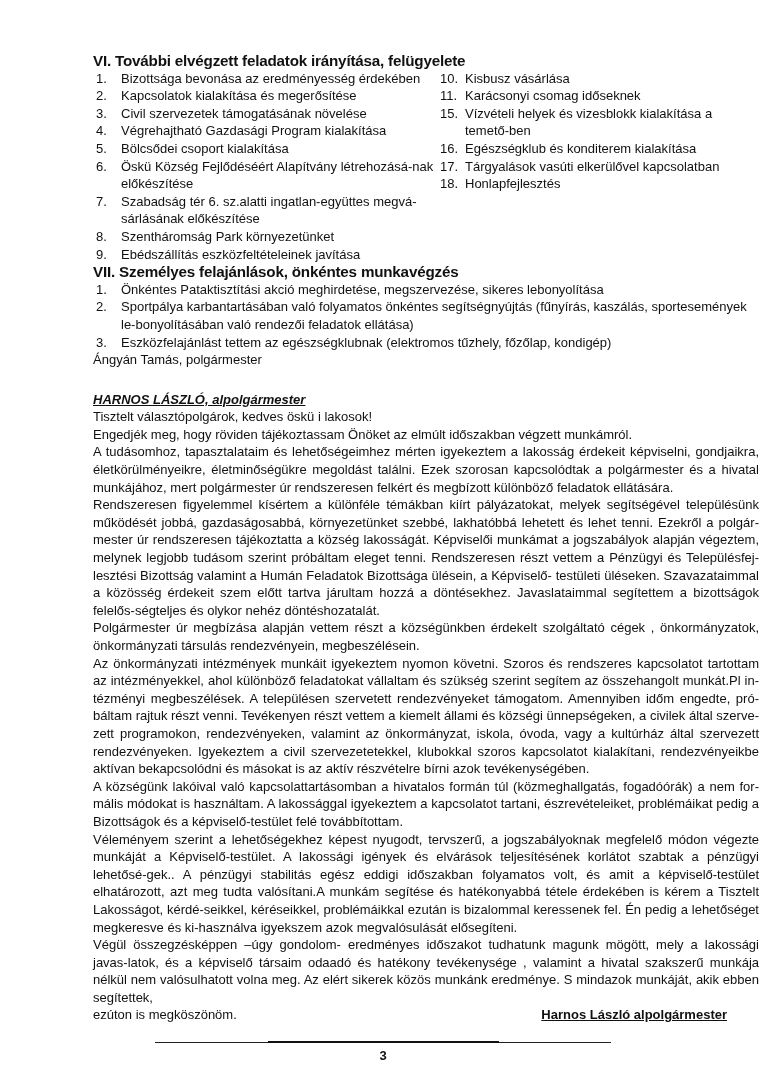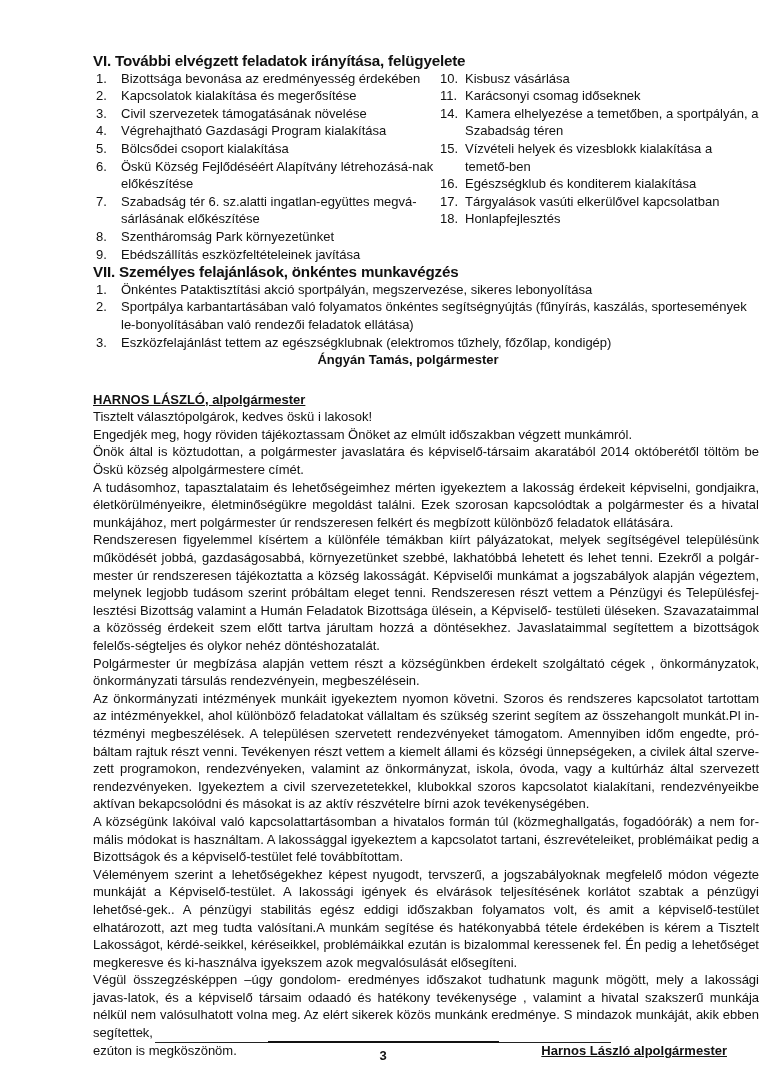--- a/index.html
+++ b/index.html
@@ -10,24 +10,24 @@
   .page { position: absolute; left: 48px; top: 52px; width: 666px; font-size: 13px; line-height: 17.6px; margin-left: 45px; }
   .section-title { font-weight: bold; margin: 0; letter-spacing: -0.2px; }
   .cols { display: flex; }
   .col-left { width: 347px; }
   .col-right { width: 319px; }
   ol.numlist { list-style: none; margin: 0; padding: 0; }
   ol.numlist li { display: flex; }
   ol.numlist li .num { width: 25px; flex: 0 0 25px; padding-left: 3px; }
   .col-right ol.numlist li .num { width: 25px; flex: 0 0 25px; padding-left: 0; }
   ol.numlist li .txt { flex: 1; }
-  .signature { text-align: center; font-weight: bold; padding-right: 36px; }
+  .signature { text-align: left; font-weight: normal; padding-right: 36px; }
   .signature2 { text-align: right; font-weight: bold; padding-right: 32px; text-decoration: underline; }
   .gap { height: 22px; }
-  .heading-underline { font-weight: bold; text-decoration: underline; }
+  .heading-underline { font-weight: bold; text-decoration: underline; font-style: italic; }
   p { margin: 0; text-align: justify; }
   .last-line { text-align: justify; text-align-last: left; }
   .final-row { display: flex; justify-content: space-between; }
   .footer { position: absolute; left: 155px; top: 1042px; width: 456px; }
   .footer .line-thin { position: absolute; left: 0; top: 0; width: 456px; height: 1px; background: #222; }
   .footer .line-thick { position: absolute; left: 113px; top: -1px; width: 231px; height: 2px; background: #111; }
   .footer .page-num { position: absolute; left: 0; width: 456px; top: 6px; text-align: center; font-weight: bold; font-size: 13px; }
 </style>
 </head>
 <body>
@@ -79,24 +79,20 @@
       <ol class="numlist" id="right-list">
           <li>
             <span class="num">10.</span>
             <span class="txt">Kisbusz vásárlása</span>
           </li>
           <li>
             <span class="num">11.</span>
             <span class="txt">Karácsonyi csomag időseknek</span>
           </li>
           <li>
-            <span class="num">14.</span>
-            <span class="txt">Kamera elhelyezése a temetőben, a sportpályán, a Szabadság téren</span>
-          </li>
-          <li>
             <span class="num">15.</span>
             <span class="txt">Vízvételi helyek és vizesblokk kialakítása a temető-ben</span>
           </li>
           <li>
             <span class="num">16.</span>
             <span class="txt">Egészségklub és konditerem kialakítása</span>
           </li>
           <li>
             <span class="num">17.</span>
             <span class="txt">Tárgyalások vasúti elkerülővel kapcsolatban</span>
@@ -106,40 +102,39 @@
             <span class="txt">Honlapfejlesztés</span>
           </li>
         </ol>
     </div>
   </div>
 
   <h3 class="section-title">VII. Személyes felajánlások, önkéntes munkavégzés</h3>
   <ol class="numlist" id="s7-list">
       <li>
         <span class="num">1.</span>
-        <span class="txt">Önkéntes Pataktisztítási akció sportpályán, megszervezése, sikeres lebonyolítása</span>
+        <span class="txt">Önkéntes Pataktisztítási akció meghirdetése, megszervezése, sikeres lebonyolítása</span>
       </li>
       <li>
         <span class="num">2.</span>
         <span class="txt">Sportpálya karbantartásában való folyamatos önkéntes segítségnyújtás (fűnyírás, kaszálás, sportesemények le-bonyolításában való rendezői feladatok ellátása)</span>
       </li>
       <li>
         <span class="num">3.</span>
         <span class="txt">Eszközfelajánlást tettem az egészségklubnak (elektromos tűzhely, főzőlap, kondigép)</span>
       </li>
     </ol>
   <div class="signature">Ángyán Tamás, polgármester</div>
 
   <div class="gap"></div>
 
   <div class="heading-underline">HARNOS LÁSZLÓ, alpolgármester</div>
   <p class="last-line">Tisztelt választópolgárok, kedves öskü i lakosok!</p>
   <div id="deputy-paras">
       <p class="last-line">Engedjék meg, hogy röviden tájékoztassam Önöket az elmúlt időszakban végzett munkámról.</p>
-      <p class="last-line">Önök által is köztudottan, a polgármester javaslatára és képviselő-társaim akaratából 2014 októberétől töltöm be Öskü község alpolgármestere címét.</p>
       <p class="last-line">A tudásomhoz, tapasztalataim és lehetőségeimhez mérten igyekeztem a lakosság érdekeit képviselni, gondjaikra, életkörülményeikre, életminőségükre megoldást találni. Ezek szorosan kapcsolódtak a polgármester és a hivatal munkájához, mert polgármester úr rendszeresen felkért és megbízott különböző feladatok ellátására.</p>
       <p class="last-line">Rendszeresen figyelemmel kísértem a különféle témákban kiírt pályázatokat, melyek segítségével településünk működését jobbá, gazdaságosabbá, környezetünket szebbé, lakhatóbbá lehetett és lehet tenni. Ezekről a polgár-mester úr rendszeresen tájékoztatta a község lakosságát. Képviselői munkámat a jogszabályok alapján végeztem, melynek legjobb tudásom szerint próbáltam eleget tenni. Rendszeresen részt vettem a Pénzügyi és Településfej-lesztési Bizottság valamint a Humán Feladatok Bizottsága ülésein, a Képviselő- testületi üléseken. Szavazataimmal a közösség érdekeit szem előtt tartva járultam hozzá a döntésekhez. Javaslataimmal segítettem a bizottságok felelős-ségteljes és olykor nehéz döntéshozatalát.</p>
       <p class="last-line">Polgármester úr megbízása alapján vettem részt a községünkben érdekelt szolgáltató cégek , önkormányzatok, önkormányzati társulás rendezvényein, megbeszélésein.</p>
       <p class="last-line">Az önkormányzati intézmények munkáit igyekeztem nyomon követni. Szoros és rendszeres kapcsolatot tartottam az intézményekkel, ahol különböző feladatokat vállaltam és szükség szerint segítem az összehangolt munkát.Pl in-tézményi megbeszélések. A településen szervetett rendezvényeket támogatom. Amennyiben időm engedte, pró-báltam rajtuk részt venni. Tevékenyen részt vettem a kiemelt állami és községi ünnepségeken, a civilek által szerve-zett programokon, rendezvényeken, valamint az önkormányzat, iskola, óvoda, vagy a kultúrház által szervezett rendezvényeken. Igyekeztem a civil szervezetetekkel, klubokkal szoros kapcsolatot kialakítani, rendezvényeikbe aktívan bekapcsolódni és másokat is az aktív részvételre bírni azok tevékenységében.</p>
       <p class="last-line">A községünk lakóival való kapcsolattartásomban a hivatalos formán túl (közmeghallgatás, fogadóórák) a nem for-mális módokat is használtam. A lakossággal igyekeztem a kapcsolatot tartani, észrevételeiket, problémáikat pedig a Bizottságok és a képviselő-testület felé továbbítottam.</p>
       <p class="last-line">Véleményem szerint a lehetőségekhez képest nyugodt, tervszerű, a jogszabályoknak megfelelő módon végezte munkáját a Képviselő-testület. A lakossági igények és elvárások teljesítésének korlátot szabtak a pénzügyi lehetősé-gek.. A pénzügyi stabilitás egész eddigi időszakban folyamatos volt, és amit a képviselő-testület elhatározott, azt meg tudta valósítani.A munkám segítése és hatékonyabbá tétele érdekében is kérem a Tisztelt Lakosságot, kérdé-seikkel, kéréseikkel, problémáikkal ezután is bizalommal keressenek fel. Én pedig a lehetőséget megkeresve és ki-használva igyekszem azok megvalósulását elősegíteni.</p>
       <p class="">Végül összegzésképpen –úgy gondolom- eredményes időszakot tudhatunk magunk mögött, mely a lakossági javas-latok,  és a képviselő társaim odaadó és hatékony tevékenysége , valamint a hivatal szakszerű munkája nélkül nem valósulhatott volna meg. Az elért sikerek közös munkánk eredménye. S mindazok munkáját, akik ebben segítettek,</p>
     </div>
   <div class="final-row">
     <span>ezúton is megköszönöm.</span>

